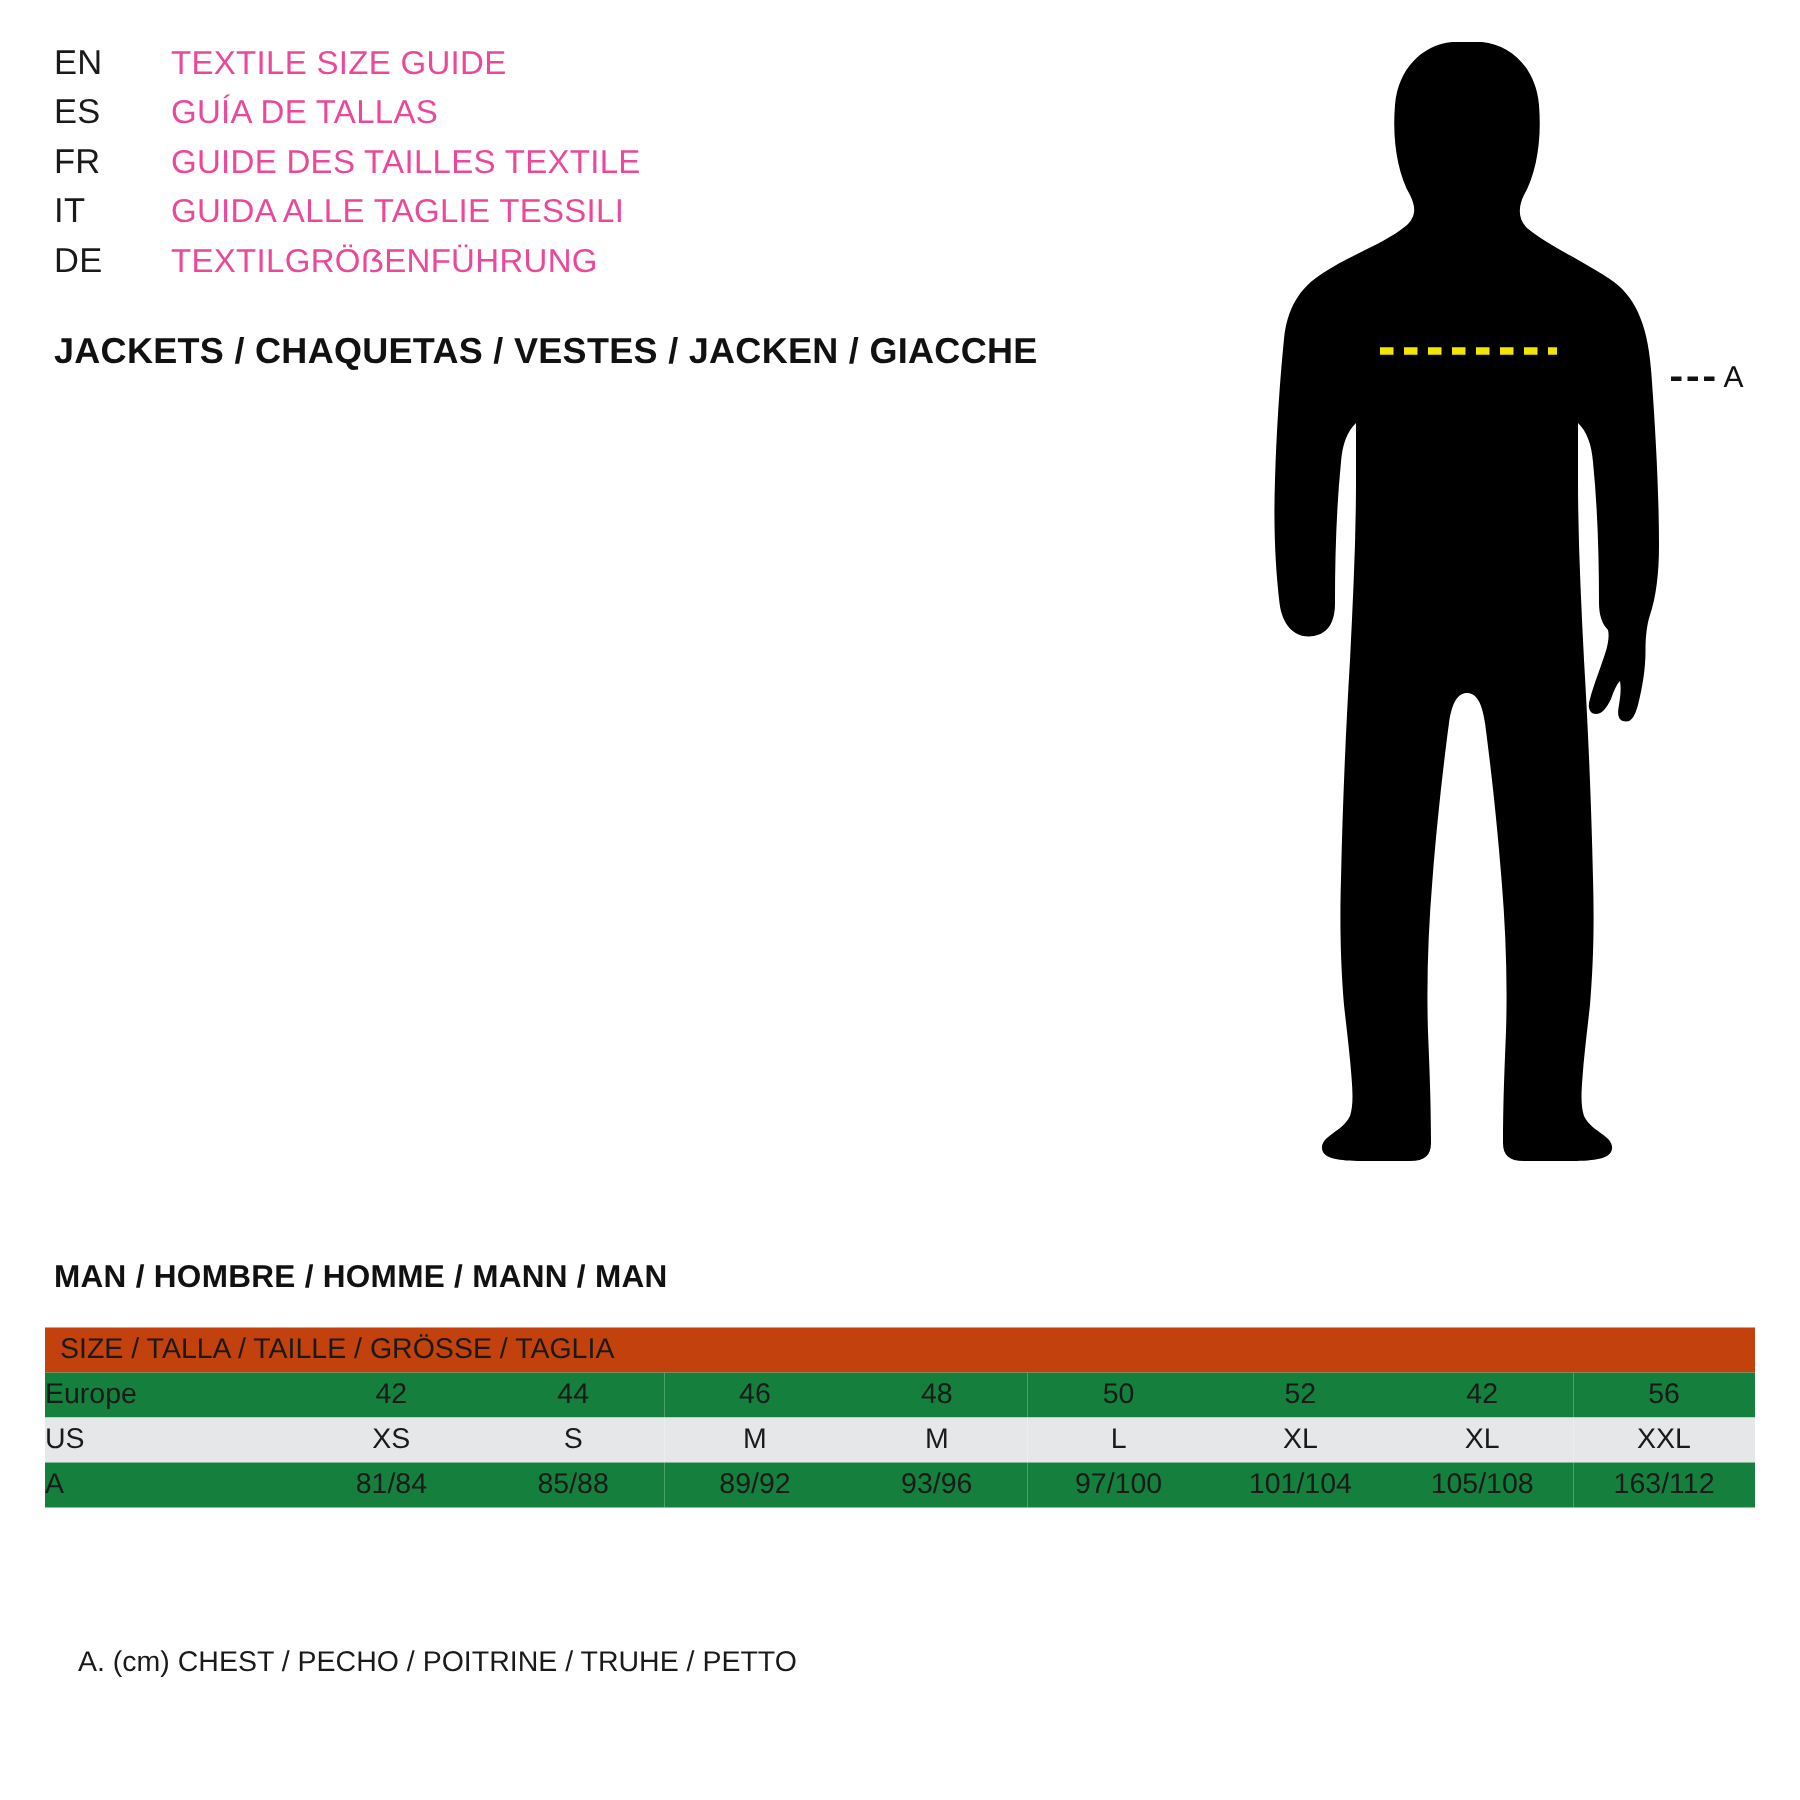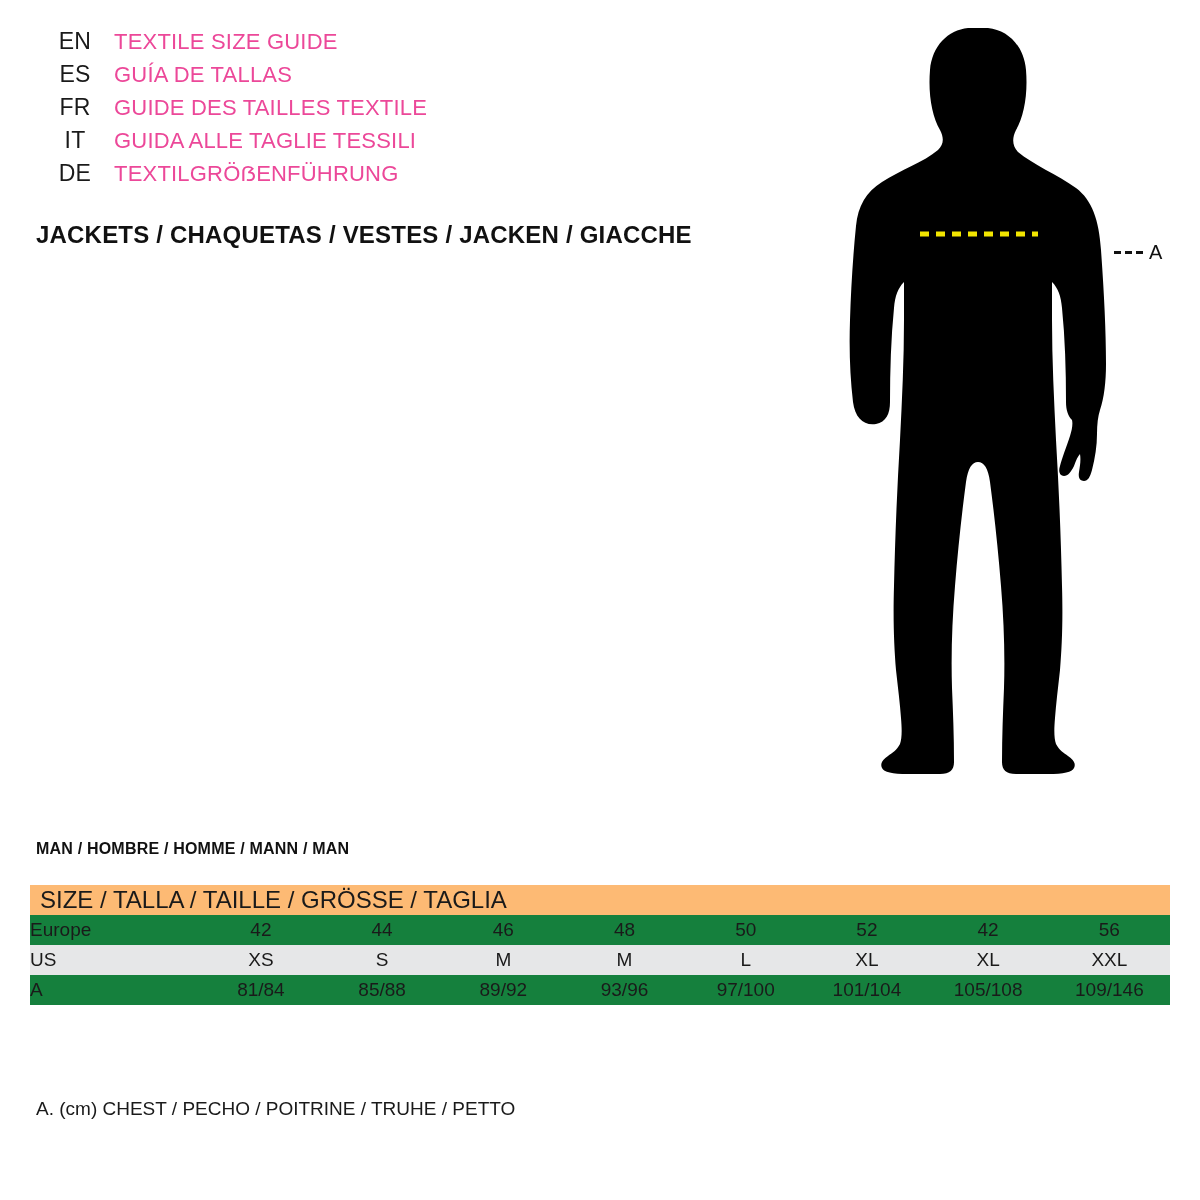--- a/index.html
+++ b/index.html
@@ -33,21 +33,20 @@
     align-items: baseline;
     height: 33px;
     font-size: 23px;
     letter-spacing: 0.2px;
   }
   .lang-code {
     width: 78px;
     flex: 0 0 78px;
     font-size: 23px;
     color: #1a1a1a;
-    text-align: center;
   }
   .lang-text {
     font-size: 22px;
     color: #ec4899;
   }
 
   
   .cat-block {
     position: absolute;
     left: 36px;
@@ -95,65 +94,65 @@
     font-size: 20px;
     color: #111;
     line-height: 1;
   }
 
   
   .gender-title {
     position: absolute;
     left: 36px;
     top: 840px;
-    font-size: 16px;
+    font-size: 21px;
     font-weight: bold;
     letter-spacing: 0.2px;
     color: #111;
   }
 
   table.size-table {
     position: absolute;
     left: 30px;
     top: 885px;
     width: 1140px;
     border-collapse: collapse;
     font-size: 19px;
   }
   table.size-table td {
     padding: 0;
     height: 30px;
     vertical-align: middle;
     color: #1a1a1a;
   }
   .row-head td {
-    background: #fdba74;
+    background: #c2410c;
     height: 30px;
-    font-size: 24px;
+    font-size: 19px;
   }
   .row-head td.first {
     padding-left: 10px;
     text-align: left;
   }
   .row-light td { background: #15803d; }
   .row-grey td { background: #e6e7e8; }
 
   td.label-cell {
     padding-left: 10px;
     text-align: left;
     width: 170px;
   }
   td.val {
     text-align: center;
     width: 121px;
   }
 
   .footnote {
     position: absolute;
-    left: 36px;
+    left: 52px;
     top: 1098px;
     font-size: 19px;
     color: #1a1a1a;
   }
 </style>
 </head>
 <body>
 
 <div class="page">
 
@@ -297,20 +296,20 @@
       </tr>
       <tr class="row-light">
         <td class="label-cell">A</td>
         <td class="val">81/84</td>
         <td class="val">85/88</td>
         <td class="val">89/92</td>
         <td class="val">93/96</td>
         <td class="val">97/100</td>
         <td class="val">101/104</td>
         <td class="val">105/108</td>
-        <td class="val">109/146</td>
+        <td class="val">163/112</td>
       </tr>
     </tbody>
   </table>
 
   <div class="footnote">A. (cm) CHEST / PECHO / POITRINE / TRUHE / PETTO</div>
 
 </div>
 
 </body></html>

